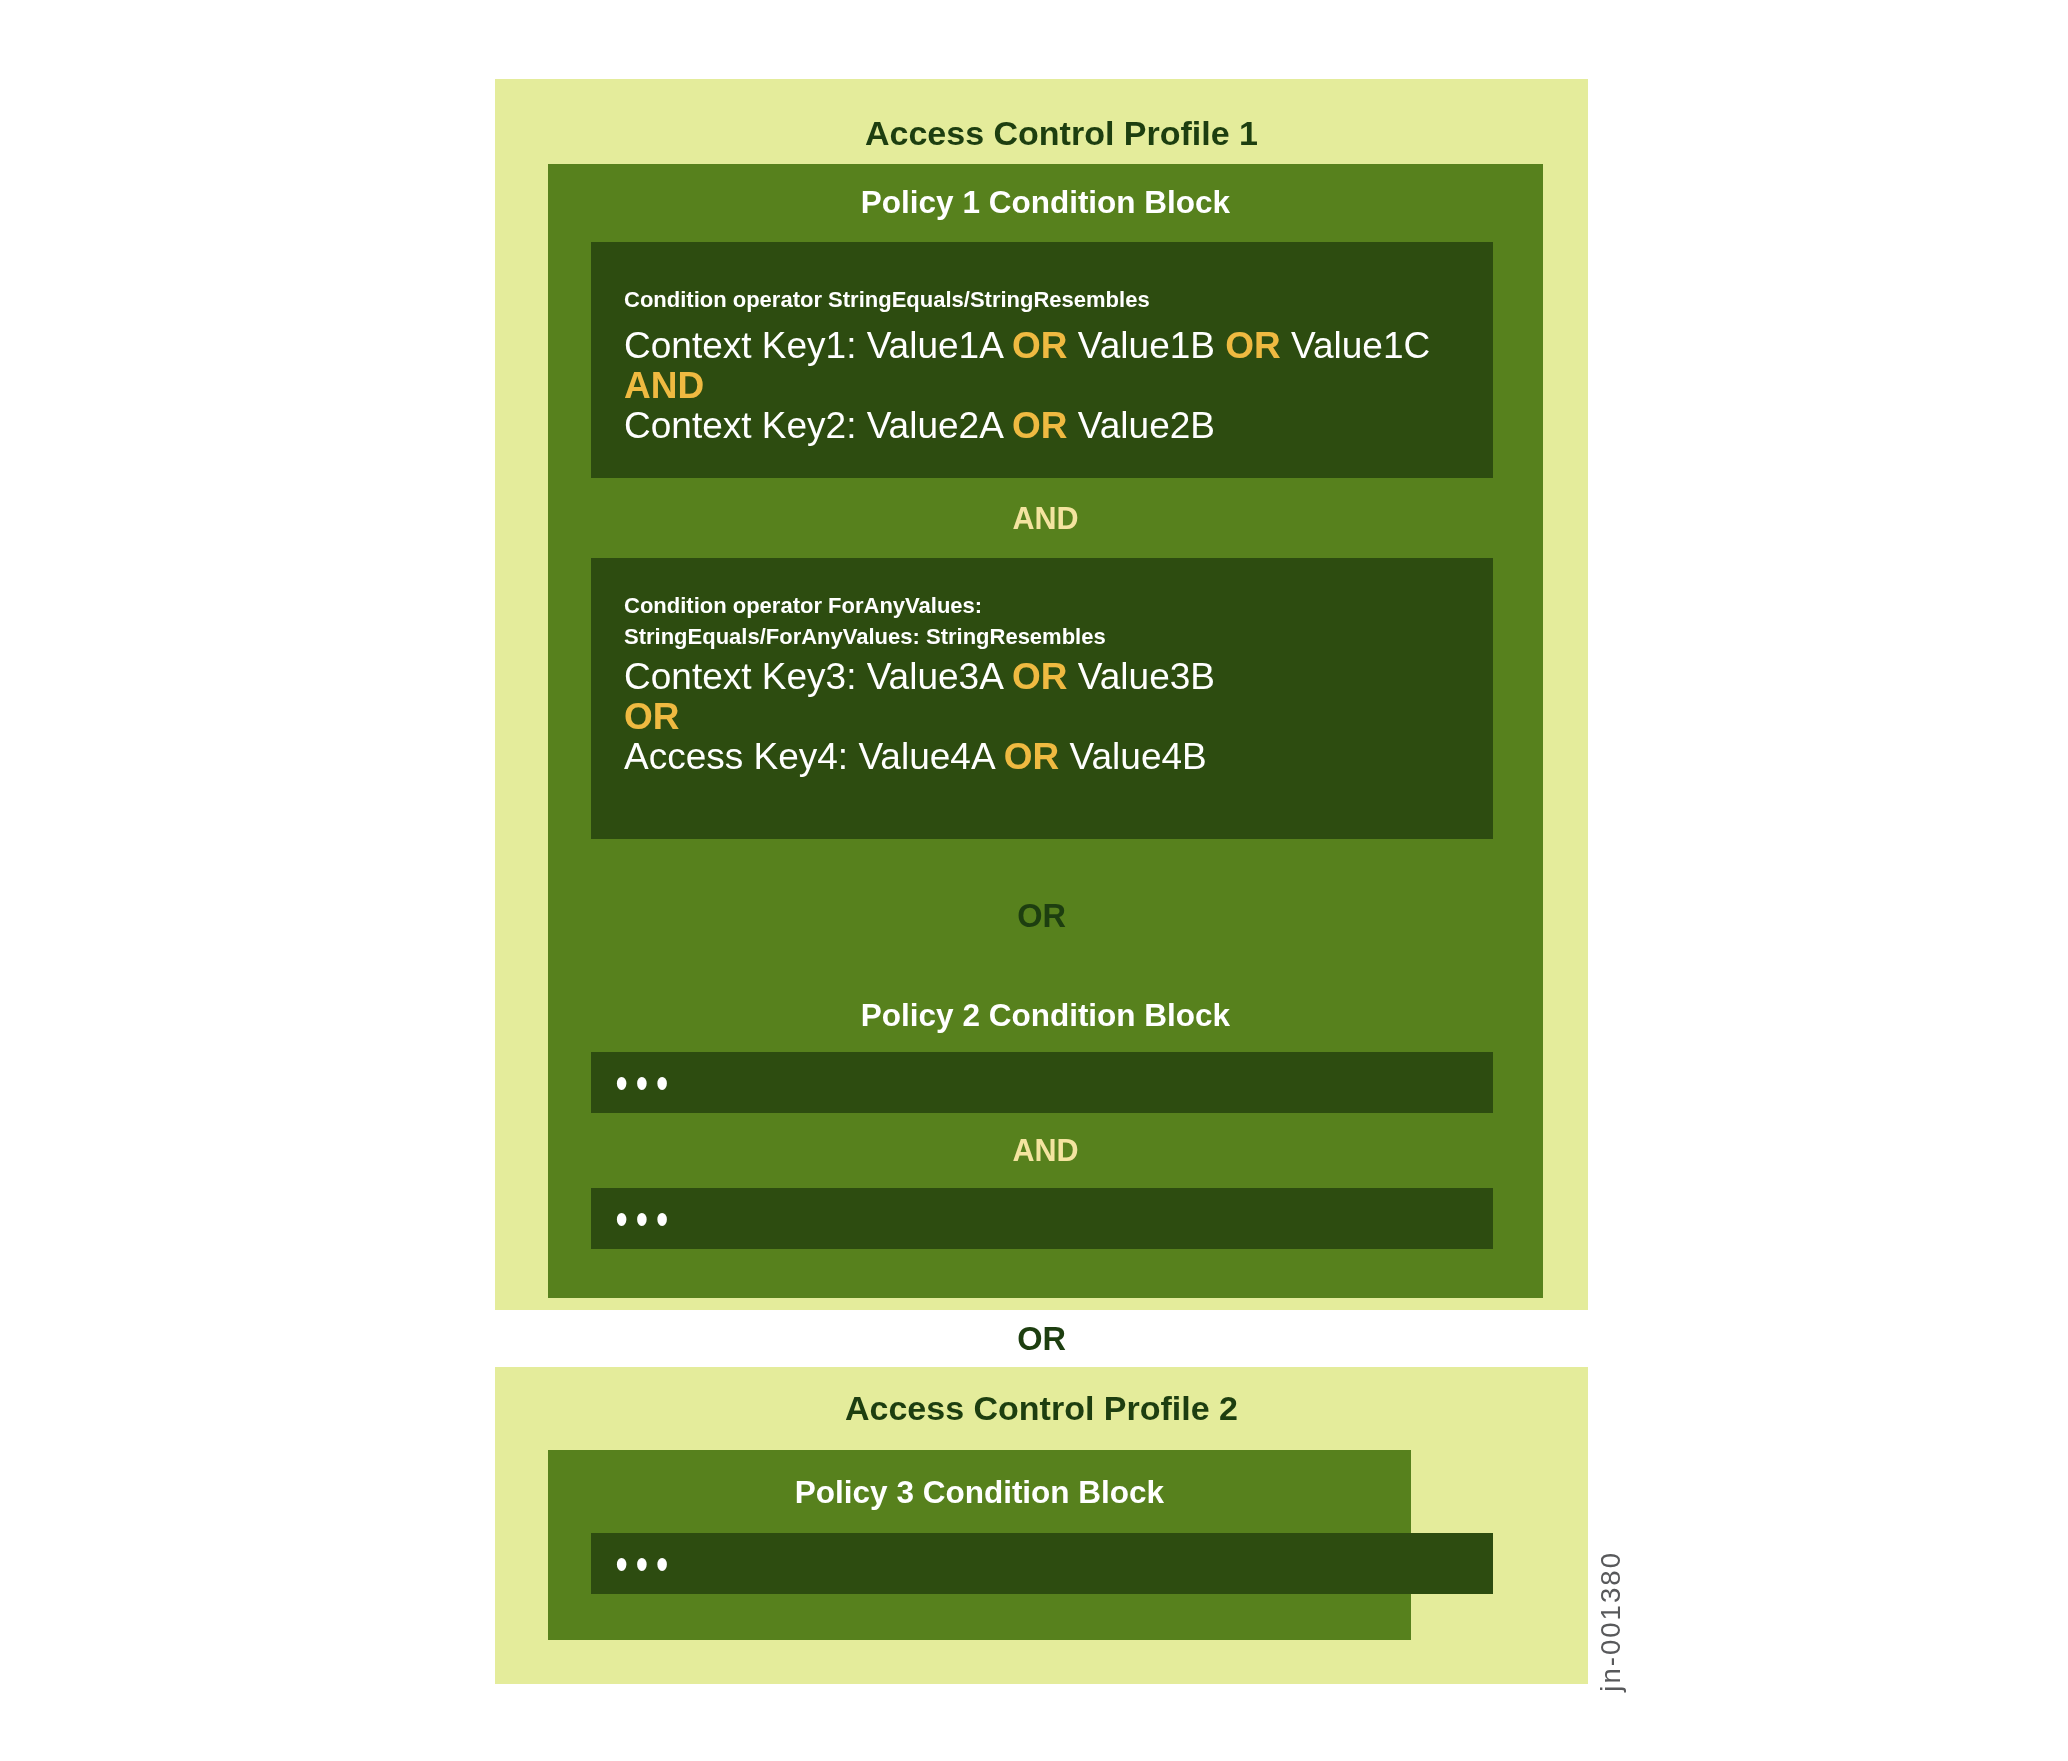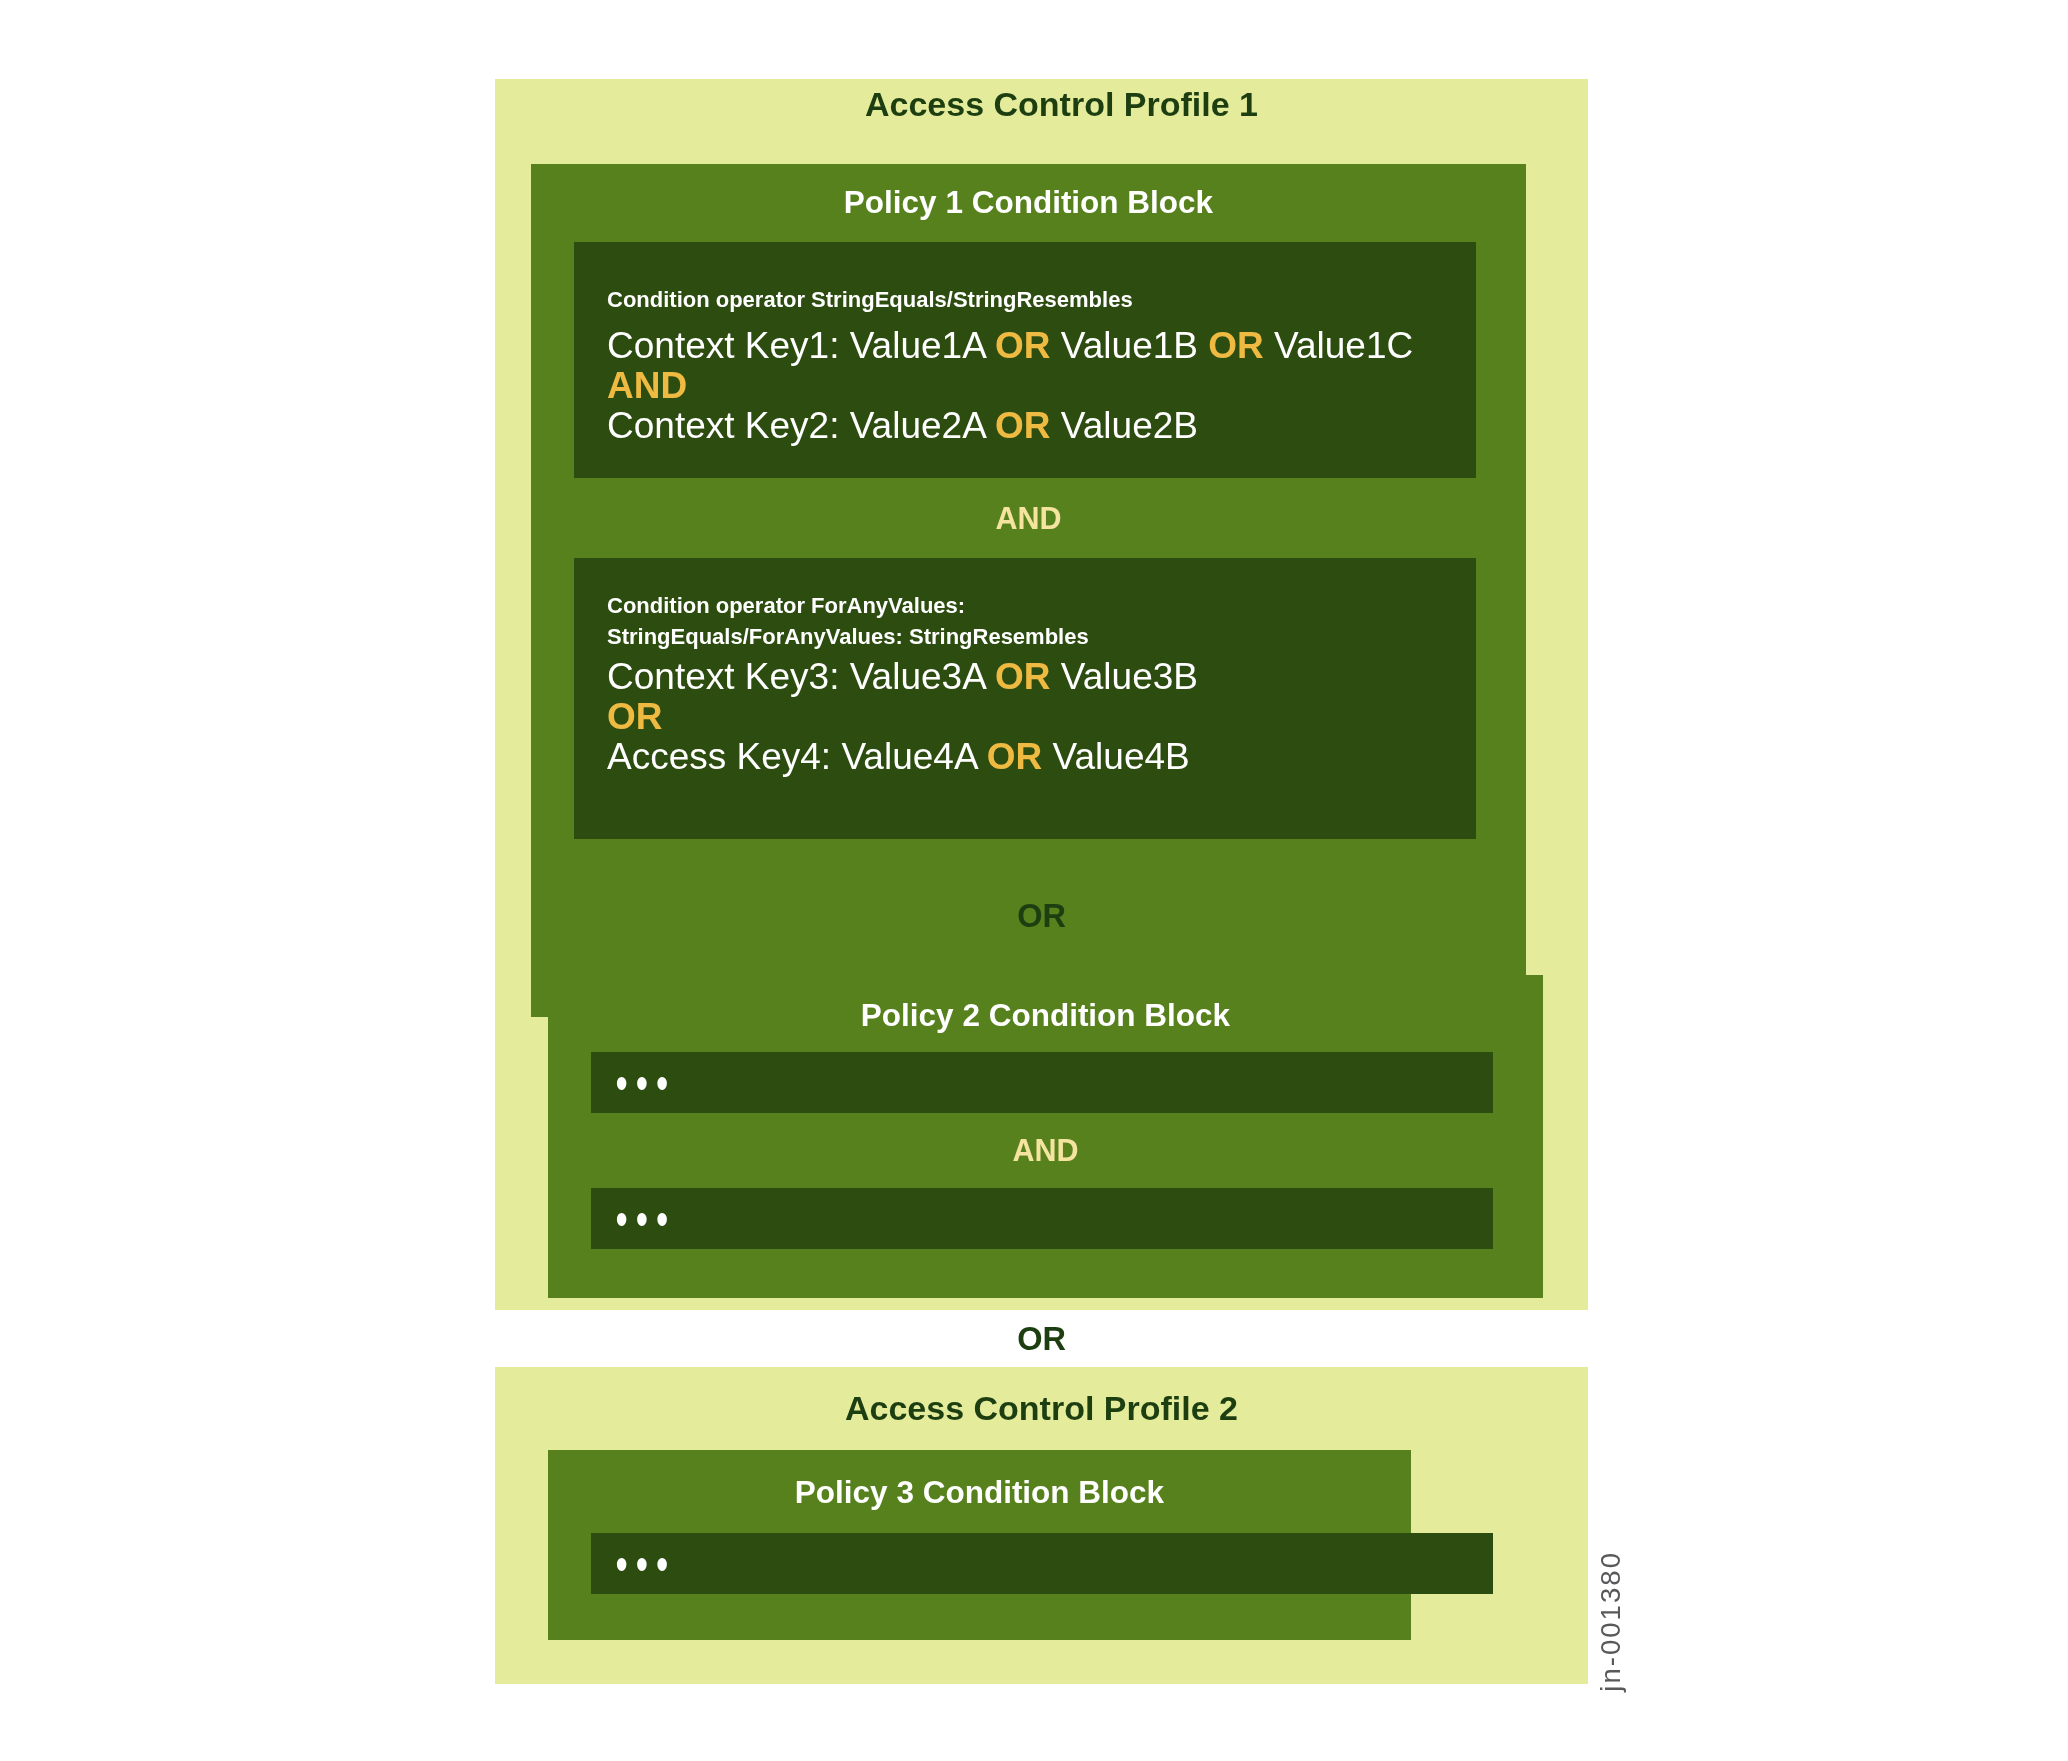--- a/index.html
+++ b/index.html
@@ -100,23 +100,23 @@
     color: #58595b;
     letter-spacing: 2px;
   }
 </style>
 </head>
 <body>
 
 <div class="canvas">
 
   <section class="profile" style="left:495px; top:79px; width:1093px; height:1231px;">
-    <h2 class="ptitle" style="top:6px;padding-left:40px;">Access Control Profile 1</h2>
+    <h2 class="ptitle" style="top:35px;padding-left:40px;">Access Control Profile 1</h2>
 
-    <section class="policy" style="left:36px; top:85px; width:995px; height:853px;">
+    <section class="policy" style="left:53px; top:85px; width:995px; height:853px;">
       <h3 class="btitle" style="top:19.7px;">Policy 1 Condition Block</h3>
 
       <div class="cond" style="left:43px; top:78px; width:902px; height:236px; padding:37px 29.6px 0 33px;">
         <p class="heading">Condition operator StringEquals/StringResembles</p>
         <p class="line"><span>Context Key1: Value1A </span><span class="gold">OR</span><span> Value1B </span><span class="gold">OR</span><span> Value1C</span></p>
         <p class="line"><span class="gold">AND</span></p>
         <p class="line"><span>Context Key2: Value2A </span><span class="gold">OR</span><span> Value2B</span></p>
       </div>
 
       <div class="connector pale" style="top:333px;">AND</div>

